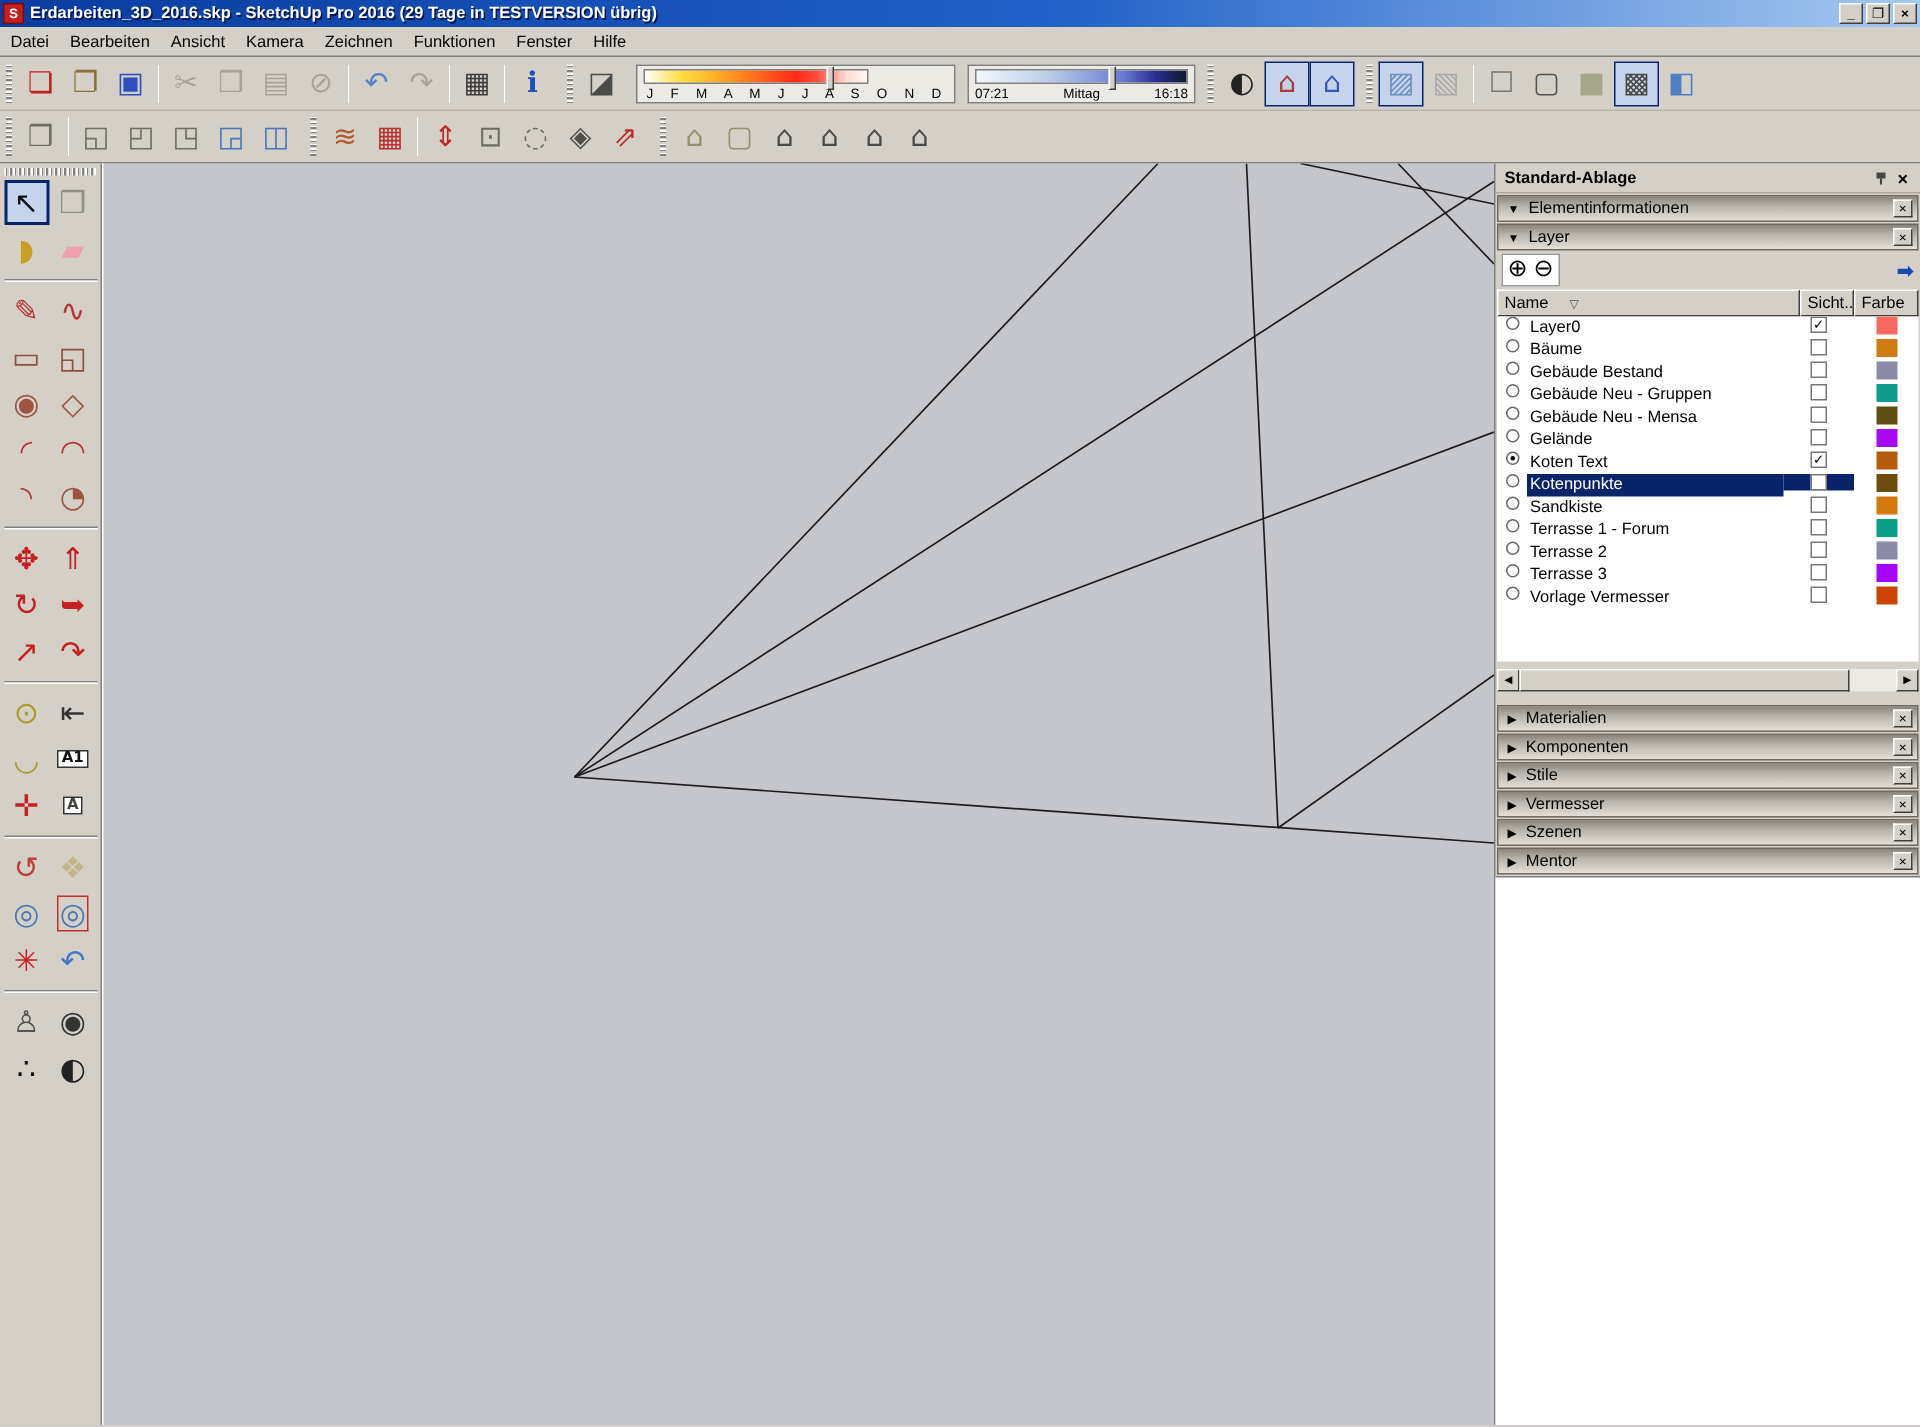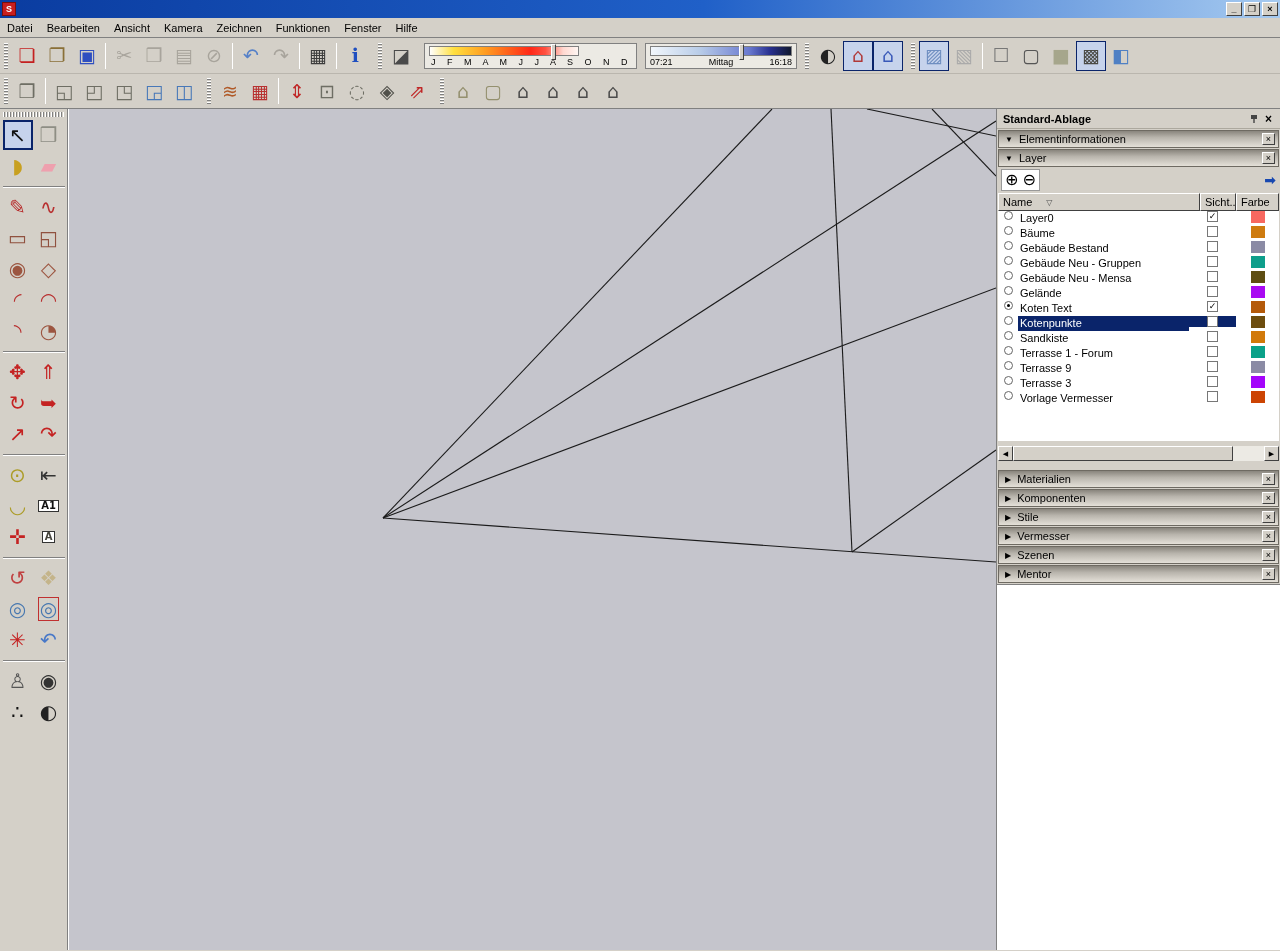--- a/index.html
+++ b/index.html
@@ -116,20 +116,21 @@
   .collapsed-wrap { margin-top:8px; }
   .tray-filler { flex:1; background:#fff; margin-top:1px; border-top:1px solid #808080; }
 
   .pin-svg { width:10px; height:10px; }
 </style>
 </head>
 <body>
 
 <div class="titlebar">
   <div class="app-icon">S</div>
+  <div class="title-text">Erdarbeiten_3D_2016.skp - SketchUp Pro 2016 (29 Tage in TESTVERSION übrig)</div>
   <div class="win-btns">
     <div class="win-btn">_</div>
     <div class="win-btn">❐</div>
     <div class="win-btn">×</div>
   </div>
 </div>
 
 <div class="menubar">
     <div class="menu-item">Datei</div>
     <div class="menu-item">Bearbeiten</div>
@@ -599,21 +600,21 @@
           <span class="lname">Terrasse 1 - Forum</span>
           <span class="lvis">
             <span class="cbox"></span>
           </span>
           <span class="lcol">
             <span class="swatch" style="background: rgb(10, 161, 137);"></span>
           </span>
         </div>
         <div class="lrow">
           <span class="radio"></span>
-          <span class="lname">Terrasse 9</span>
+          <span class="lname">Terrasse 2</span>
           <span class="lvis">
             <span class="cbox"></span>
           </span>
           <span class="lcol">
             <span class="swatch" style="background: rgb(139, 139, 165);"></span>
           </span>
         </div>
         <div class="lrow">
           <span class="radio"></span>
           <span class="lname">Terrasse 3</span>

